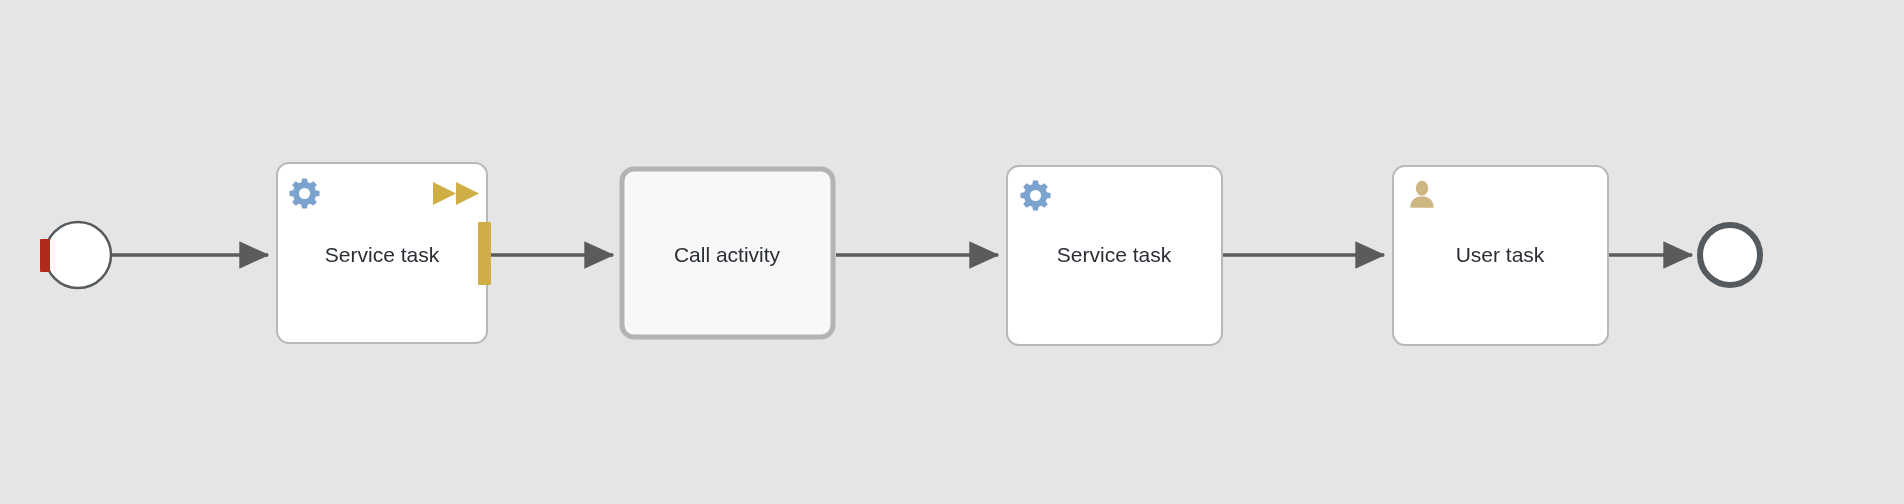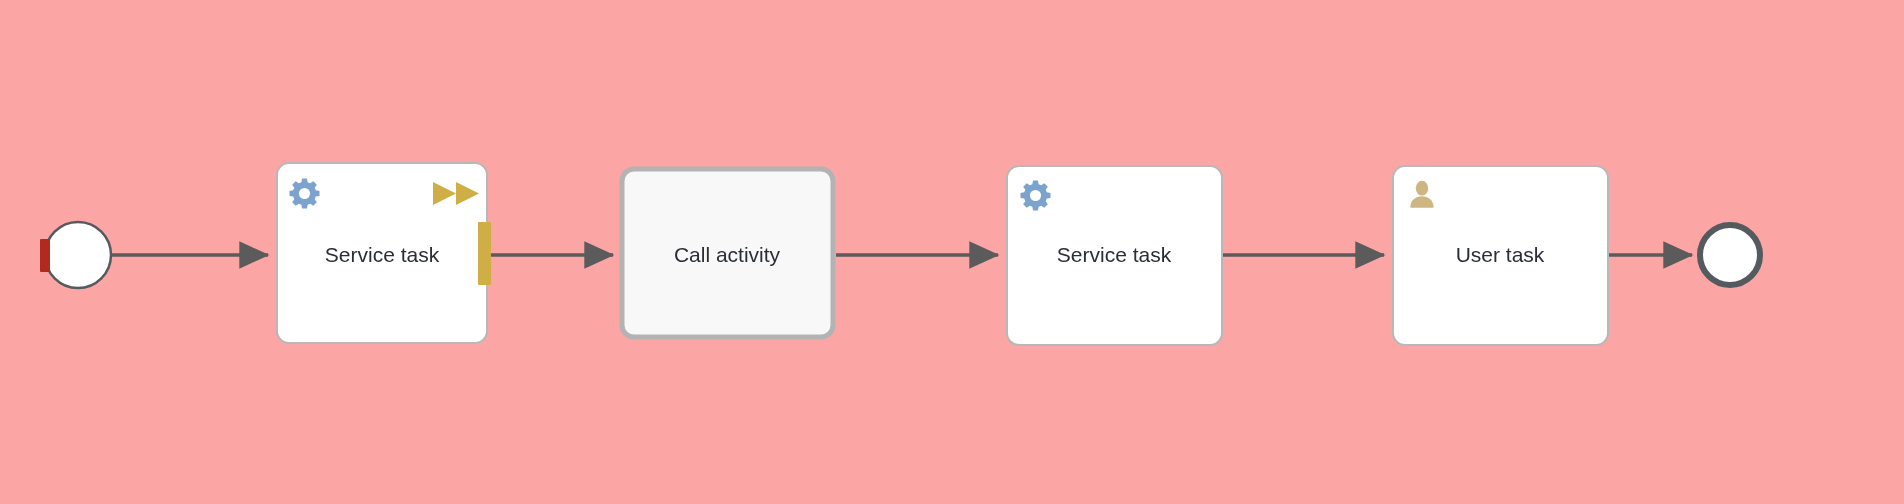--- a/index.html
+++ b/index.html
@@ -11,21 +11,21 @@
   body {
     width: 1904px;
     height: 504px;
     font-family: "Liberation Sans", sans-serif;
     overflow: hidden;
   }
   #canvas {
     position: relative;
     width: 1904px;
     height: 504px;
-    background: #fca5a5;
+    background: #e5e5e5;
   }
   .diagram-svg {
     position: absolute;
     top: 0;
     left: 0;
     width: 1904px;
     height: 504px;
   }
   .task-label {
     font-family: "Liberation Sans", sans-serif;

